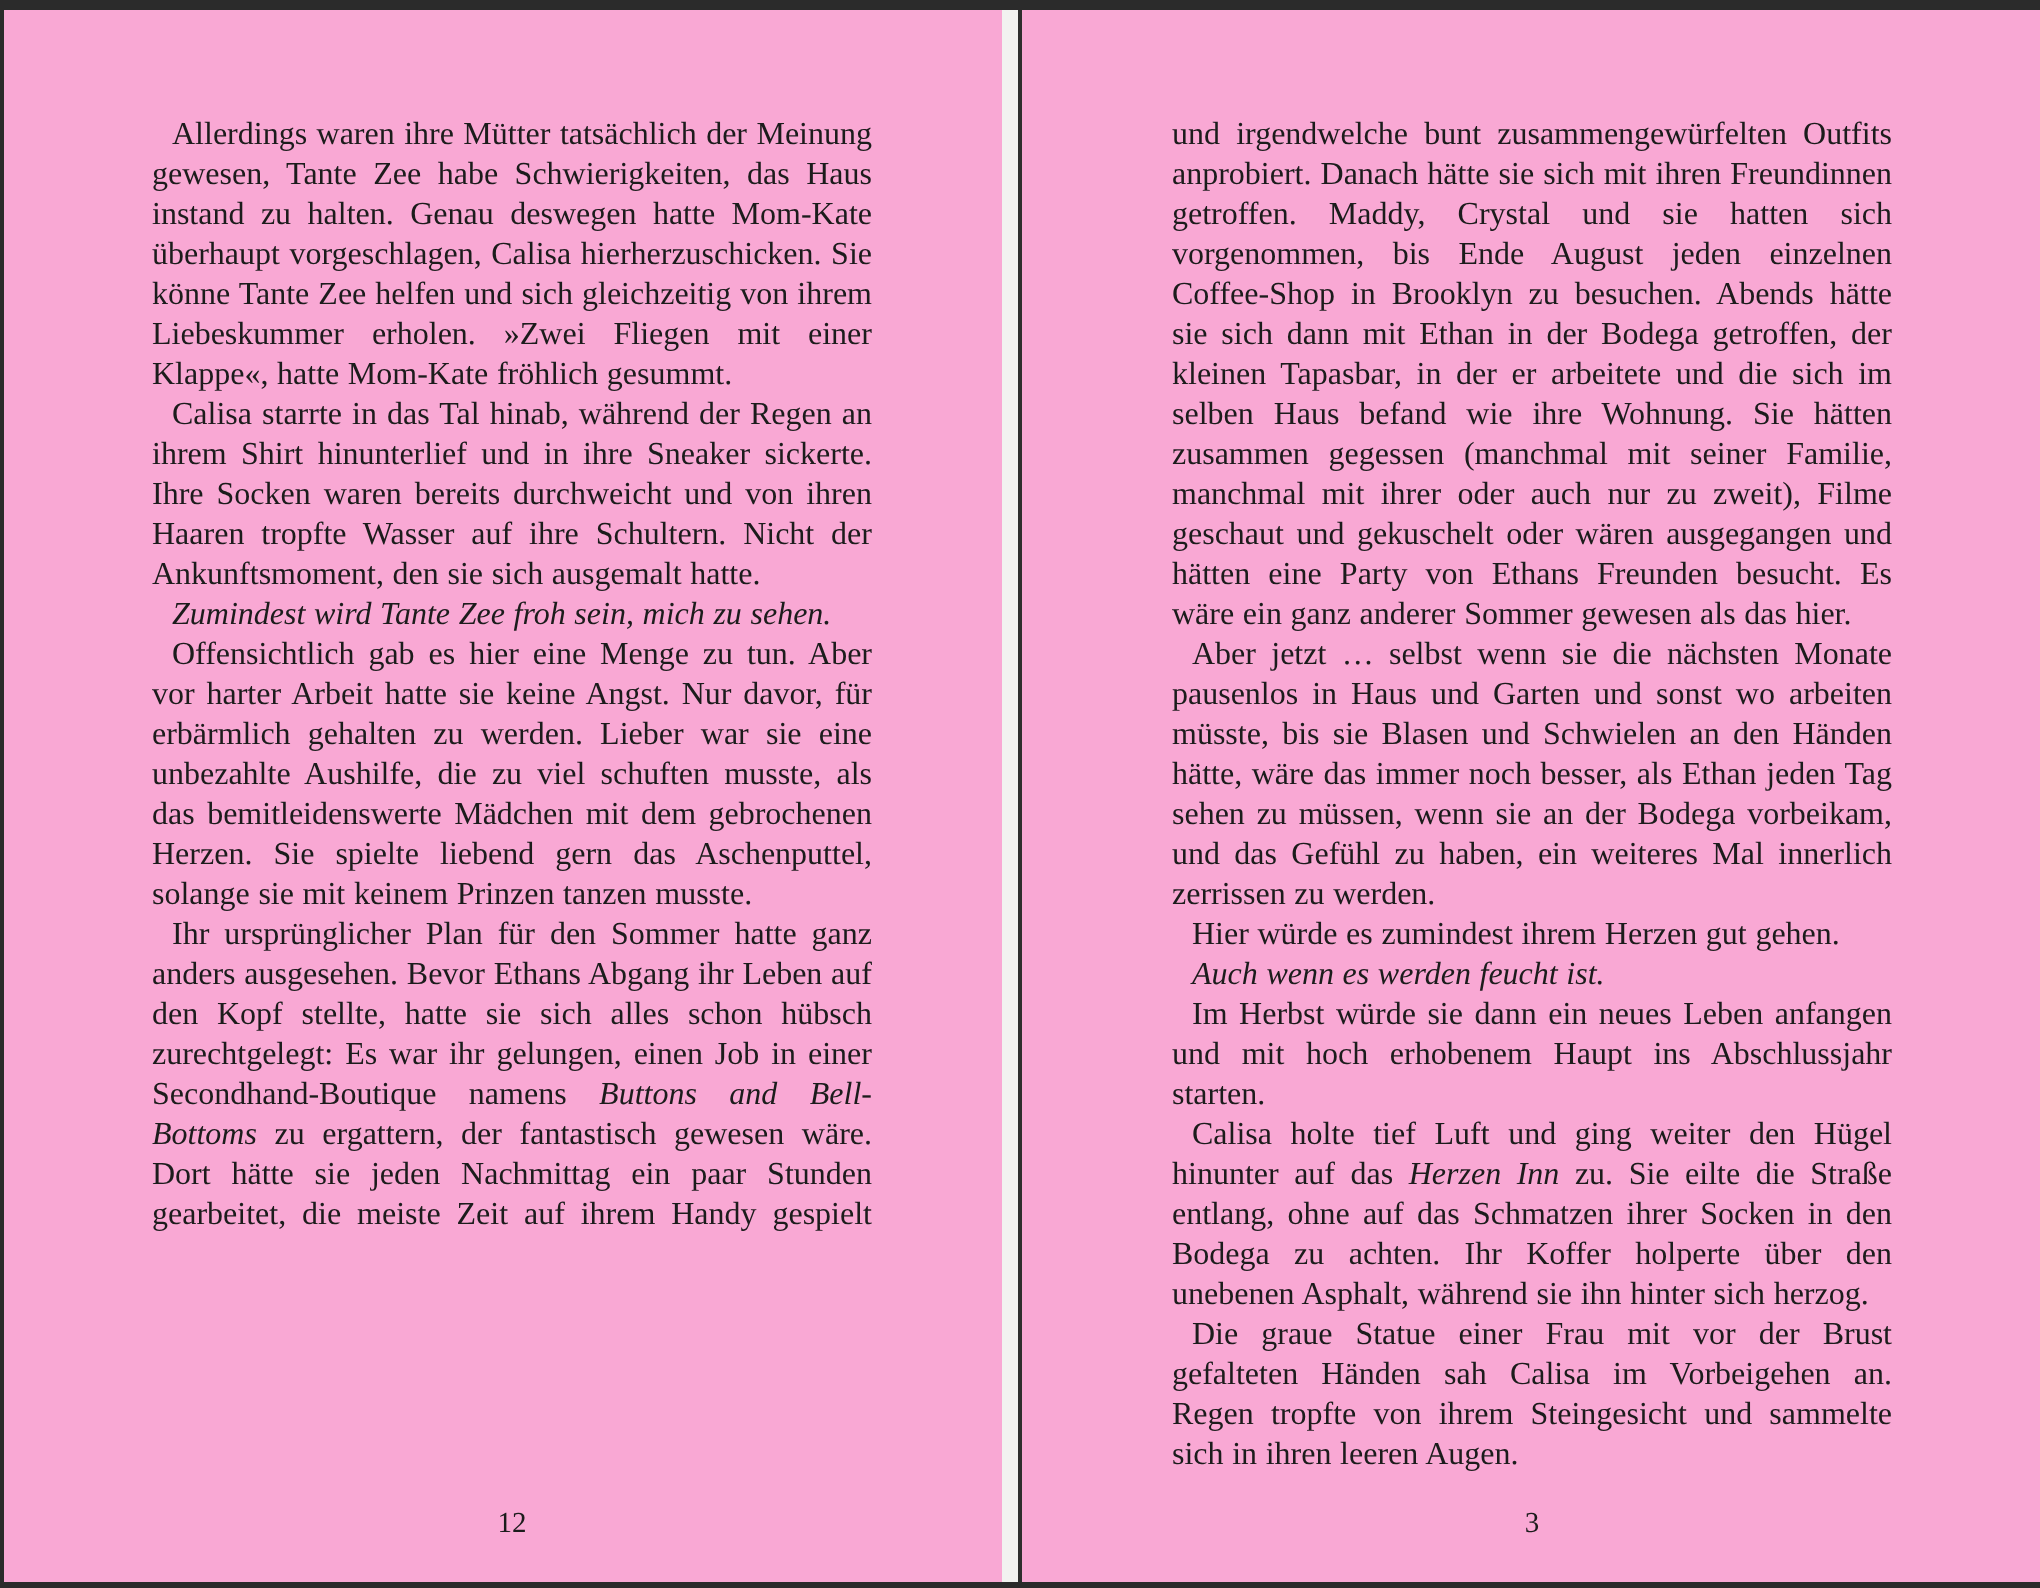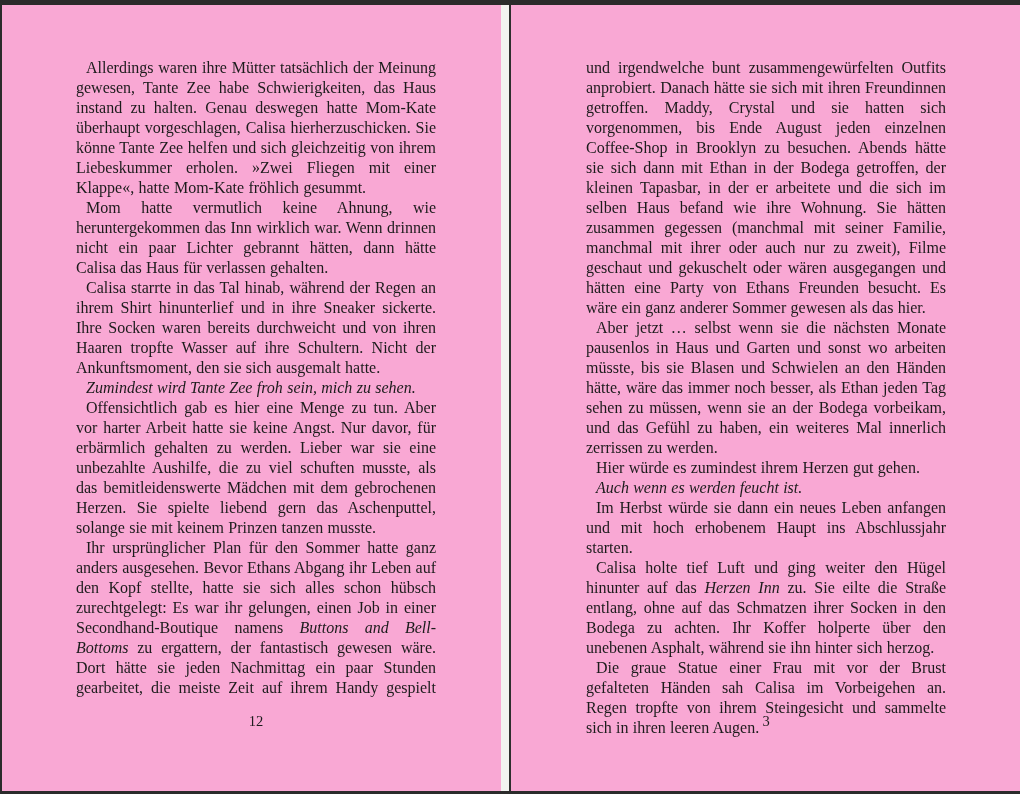--- a/index.html
+++ b/index.html
@@ -73,39 +73,38 @@
   .page.right .text-block { left: 76px; }
   .text-block p {
     margin: 0;
     padding: 0;
   }
   .text-block p.indent { text-indent: 10px; }
   .text-block p.justify-last { text-align-last: justify; }
   .text-block em { }
   .page-number {
     position: absolute;
-    top: 713px;
+    top: 754px;
     left: 76px;
     width: 360px;
     text-align: center;
     font-size: 14.5px;
     color: #1c1c1c;
   }
 </style>
 </head>
 <body>
 
 <div class="spread">
 
   <div class="gutter-shadow"></div>
 
   <div class="page left">
     <div class="text-block">
         <p class="indent"><span>Allerdings waren ihre Mütter tatsächlich der Meinung gewesen, Tante Zee habe Schwierigkeiten, das Haus instand zu halten. Genau deswegen hatte Mom-Kate überhaupt vorgeschlagen, Calisa hierherzuschicken. Sie könne Tante Zee helfen und sich gleichzeitig von ihrem Liebeskummer erholen. »Zwei Fliegen mit einer Klappe«, hatte Mom-Kate fröhlich gesummt.</span></p>
-        <p class="indent"><span>Mom hatte vermutlich keine Ahnung, wie heruntergekommen das Inn wirklich war. Wenn drinnen nicht ein paar Lichter gebrannt hätten, dann hätte Calisa das Haus für verlassen gehalten.</span></p>
         <p class="indent"><span>Calisa starrte in das Tal hinab, während der Regen an ihrem Shirt hinunterlief und in ihre Sneaker sickerte. Ihre Socken waren bereits durchweicht und von ihren Haaren tropfte Wasser auf ihre Schultern. Nicht der Ankunftsmoment, den sie sich ausgemalt hatte.</span></p>
         <p class="indent"><em>Zumindest wird Tante Zee froh sein, mich zu sehen.</em></p>
         <p class="indent"><span>Offensichtlich gab es hier eine Menge zu tun. Aber vor harter Arbeit hatte sie keine Angst. Nur davor, für erbärmlich gehalten zu werden. Lieber war sie eine unbezahlte Aushilfe, die zu viel schuften musste, als das bemitleidenswerte Mädchen mit dem gebrochenen Herzen. Sie spielte liebend gern das Aschenputtel, solange sie mit keinem Prinzen tanzen musste.</span></p>
         <p class="indent justify-last"><span>Ihr ursprünglicher Plan für den Sommer hatte ganz anders ausgesehen. Bevor Ethans Abgang ihr Leben auf den Kopf stellte, hatte sie sich alles schon hübsch zurechtgelegt: Es war ihr gelungen, einen Job in einer Secondhand-Boutique namens </span><em>Buttons and Bell-Bottoms</em><span> zu ergattern, der fantastisch gewesen wäre. Dort hätte sie jeden Nachmittag ein paar Stunden gearbeitet, die meiste Zeit auf ihrem Handy gespielt</span></p>
       </div>
     <div class="page-number">12</div>
   </div>
 
   <div class="page right">
     <div class="text-block">

